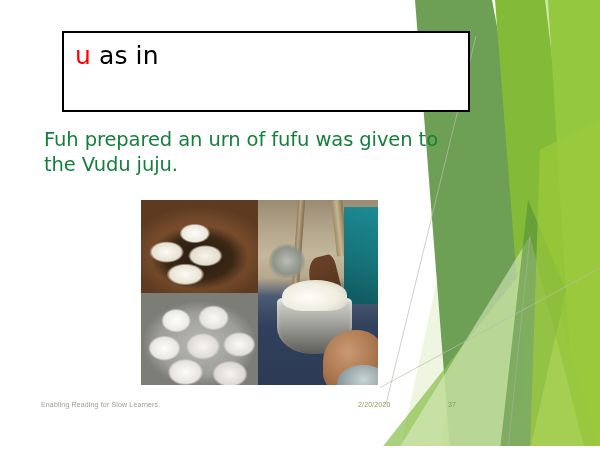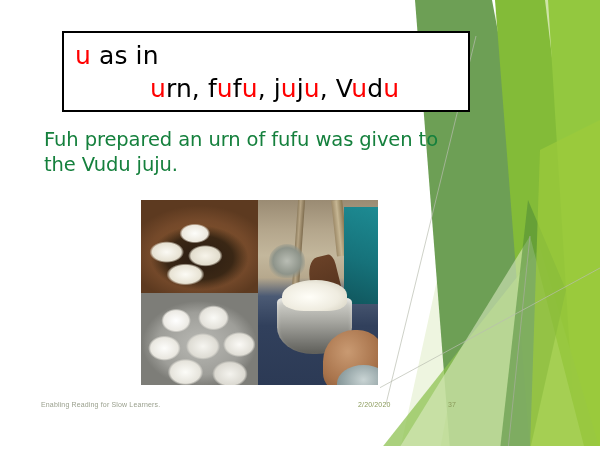--- a/index.html
+++ b/index.html
@@ -249,21 +249,20 @@
 
     <polygon points="160,150 220,120 220,450 150,450" fill="#9ccb3c" opacity="0.72"></polygon>
 
     <line x1="96" y1="36" x2="6" y2="404" stroke="#b9bdb0" stroke-width="0.7"></line>
     <line x1="-8" y1="392" x2="220" y2="268" stroke="#b9bdb0" stroke-width="0.7"></line>
     <line x1="150" y1="236" x2="128" y2="450" stroke="#a9ad9f" stroke-width="0.7"></line>
   </svg>
 
   <div id="title-box">
     <div class="title-line" id="title-line-1"><span class="hl">u</span><span> as in</span></div>
-    <div class="title-line" id="title-line-2"><span class="hl">u</span><span>rn, f</span><span class="hl">u</span><span>f</span><span class="hl">u</span><span>, j</span><span class="hl">u</span><span>j</span><span class="hl">u</span><span>, V</span><span class="hl">u</span><span>d</span><span class="hl">u</span></div>
   </div>
 
   <div id="body-text">Fuh prepared an urn of fufu was given to the Vudu juju.</div>
 
   <div id="photo-collage">
     <div id="photo-col-left">
       <div class="photo" id="photo-bowl-fufu"></div>
       <div class="photo" id="photo-pot-fufu"></div>
     </div>
     <div id="photo-col-right">

